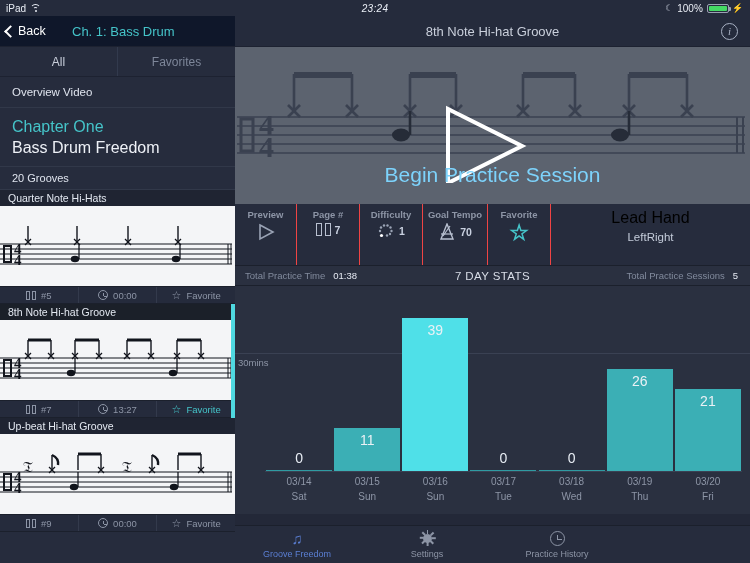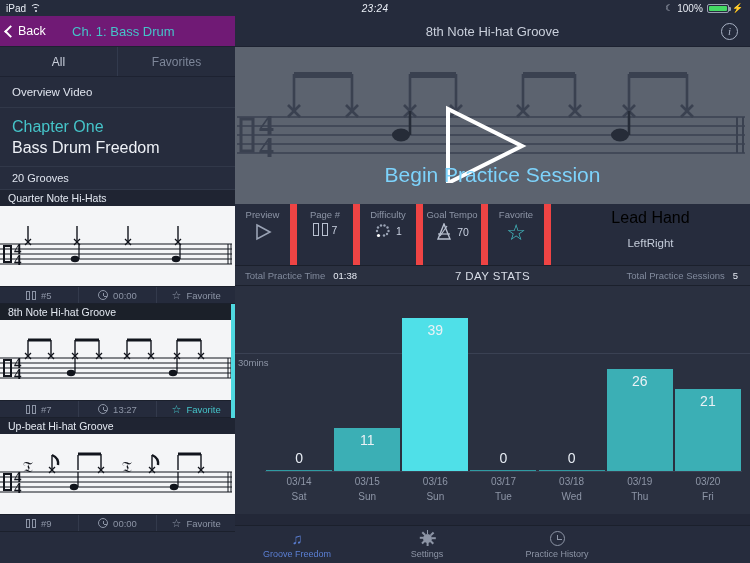--- a/index.html
+++ b/index.html
@@ -30,21 +30,21 @@
   .batt { width: 22px; height: 9px; border: 1px solid #9aa2b3; border-radius: 2px; position: relative; }
   .batt::after { content:''; position:absolute; right:-3px; top:2px; width:2px; height:4px; background:#9aa2b3; border-radius:0 1px 1px 0; }
   .batt i { position:absolute; left:1px; top:1px; bottom:1px; width: 18px; background:#44d964; border-radius:1px; display:block; }
   .bolt { color:#e9edf5; font-size: 9px; }
 
   
   .sidebar { position:absolute; left:0; top:16px; width:235px; height:547px; background:#262c3d; }
   .content { position:absolute; left:235px; top:16px; width:515px; height:547px; background:#232838; }
 
   
-  .side-nav { height:31px; background:#701a75; display:flex; align-items:center; position:relative;
+  .side-nav { height:31px; background:#0f172a; display:flex; align-items:center; position:relative;
               border-bottom: 1px solid #1d2231; }
   .back-btn { display:flex; align-items:center; gap:3px; margin-left:6px; color:#fff; font-size:12.5px; cursor:pointer; }
   .chev-left { width: 9px; height: 9px; border-left:2px solid #fff; border-bottom:2px solid #fff;
                transform: rotate(45deg); display:inline-block; }
   .chapter-title { position:absolute; left:72px; color:#45c4c9; font-size:13px; }
 
   
   .seg { display:flex; height:30px; border-bottom:1px solid #1d2231; background:#262c3d; }
   .seg div { flex:1; display:flex; align-items:center; justify-content:center;
              font-size:12px; color:#c9cfdb; cursor:pointer; }
@@ -91,30 +91,30 @@
               display:flex; align-items:center; justify-content:center; cursor:pointer; font-family:"Liberation Serif",serif;}
 
   
   .hero { height:157px; background:#5c636f; position:relative; overflow:hidden; }
   .hero .play-hollow { position:absolute; left:48.5%; top:56px; transform:translateX(-50%); cursor:pointer;}
   .hero .cta { position:absolute; width:100%; top:116px; text-align:center; color:#7dd3fc; font-size:21px; }
 
   
   .toolbar { height:62px; background:#262c3d; display:flex; border-bottom:1px solid #1b202c; }
   .tb-item { position:relative; display:flex; flex-direction:column; align-items:center;
-             justify-content:flex-start; padding-top:5px; border-right:7px solid #ef4444; cursor:pointer; }
+             justify-content:flex-start; padding-top:5px; border-right:1px solid #ef4444; cursor:pointer;font-weight:bold; }
   .tb-item .lab { font-size:9.5px; color:#8d95a6; margin-bottom:3px; }
   .tb-row { display:flex; align-items:center; gap:4px; color:#b9c1d1; }
   .tb-val { font-size:10.5px; color:#c9d1e0; }
   .bigbook { width:15px;height:13px;position:relative; }
   .bigbook i{position:absolute;top:0;width:6px;height:13px;border:1.4px solid #b9c1d1;}
   .bigbook i:first-child{left:0}.bigbook i:last-child{right:0}
   .bigstar{ font-size:22px; color:#45c4c9; line-height:20px;}
   .lead-hand { flex:1; display:flex; flex-direction:column; align-items:center; padding-top:5px; }
-  .lh-btns { display:flex; margin-top:10px; }
+  .lh-btns { display:flex; margin-top:4px; }
   .lh-btns span { font-size:11.5px; color:#c4ccda; cursor:pointer; }
 
   
   .stats-strip { height:20px; background:#2a3040; display:flex; align-items:center;
                  position:relative; border-bottom:1px solid #1b202c; }
   .ss-l { position:absolute; left:10px; display:flex; gap:8px; }
   .ss-c { width:100%; text-align:center; color:#d8dde7; font-size:11.5px; letter-spacing:.4px; }
   .ss-r { position:absolute; right:12px; display:flex; gap:8px; }
   .ss-lab { font-size:9.5px; color:#828b9d; }
   .ss-val { font-size:9.5px; color:#e4e8f1; }

